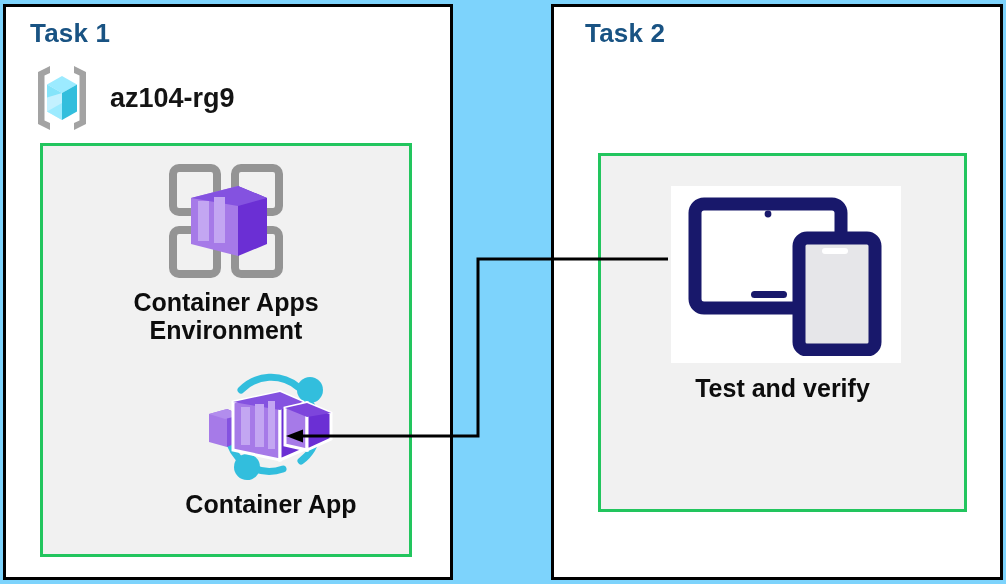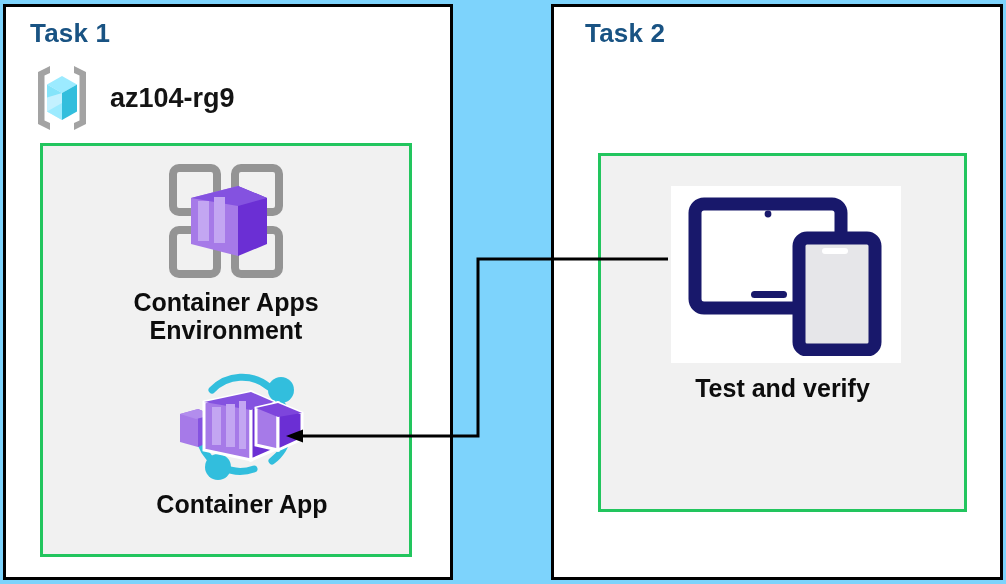--- a/index.html
+++ b/index.html
@@ -75,21 +75,21 @@
   .resource-label {
     font-size: 25px;
     font-weight: bold;
     color: #0d0d0d;
     line-height: 1.12;
     margin-top: 6px;
     white-space: pre-line;
   }
 
   #cae-resource { left: 0; top: 14px; }
-  #capp-resource { left: 16px; top: 222px; }
+  #capp-resource { left: 0; top: 222px; padding-left: 45px; }
 
   #cae-icon  { width: 122px; height: 122px; display: block; margin: 0 auto; }
   #capp-icon { width: 148px; height: 116px; display: block; margin: 0 auto; }
 
   
   #tv-tile {
     position: absolute;
     left: 70px;
     top: 30px;
     width: 230px;

